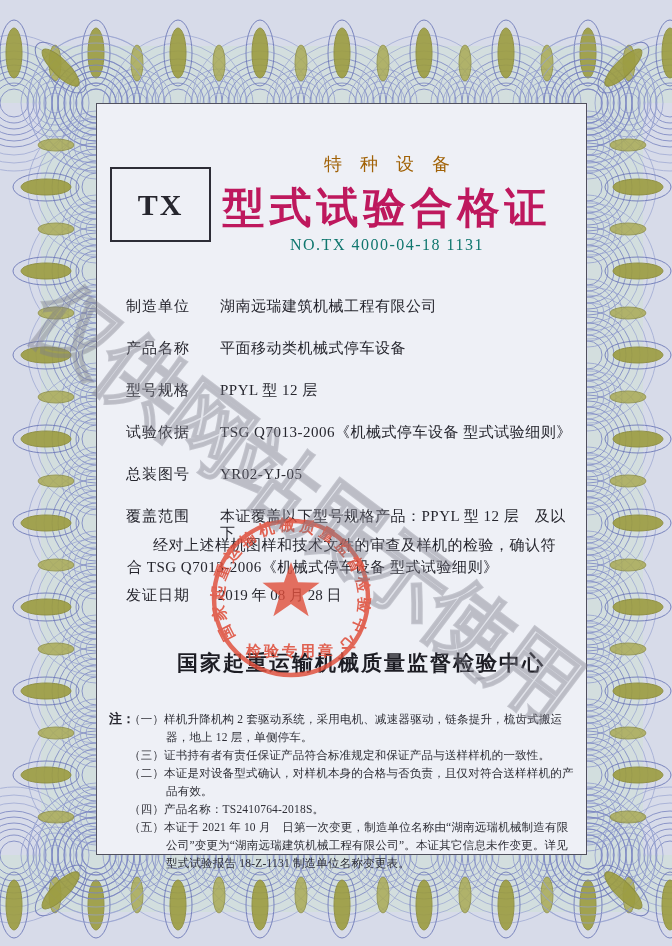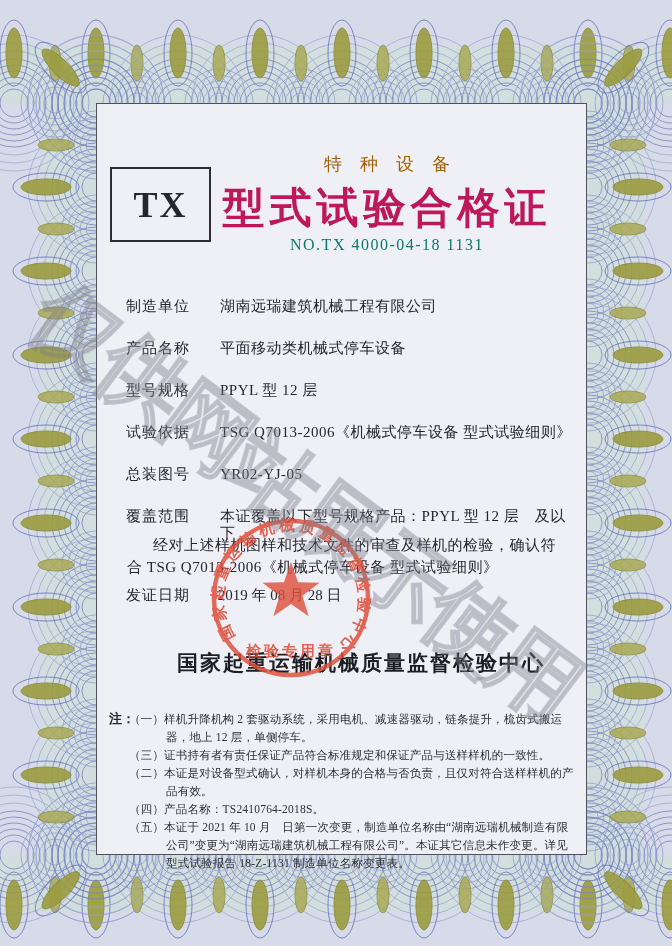--- a/index.html
+++ b/index.html
@@ -17,21 +17,21 @@
   .watermark{
     position:absolute;left:78px;top:258px;z-index:3;pointer-events:none;
     font-size:86px;font-weight:bold;letter-spacing:-4px;white-space:nowrap;
     transform:rotate(37deg);transform-origin:0 0;
     color:rgba(125,125,138,0.10);
     -webkit-text-stroke:2px rgba(125,125,140,0.38);
   }
   .tx-box{
     position:absolute;left:13px;top:63px;width:97px;height:71px;
     border:2px solid #2d2d36;display:flex;align-items:center;justify-content:center;
-    font-size:36px;font-weight:bold;letter-spacing:2px;
+    font-size:30px;font-weight:bold;letter-spacing:2px;
   }
   .header{position:absolute;left:100px;top:48px;width:380px;text-align:center;}
   .cat{font-size:18px;letter-spacing:18px;padding-left:18px;color:#a16207;}
   .title{font-size:42px;font-weight:600;letter-spacing:5px;margin-top:4px;color:#be185d;}
   .certno{font-size:16px;letter-spacing:1.5px;color:#0f766e;}
   .fields{position:absolute;left:29px;top:194px;width:452px;}
   .frow{display:flex;margin-bottom:25px;font-size:15px;line-height:17px;}
   .flabel{flex:0 0 70px;letter-spacing:1px;}
   .fvalue{margin-left:24px;letter-spacing:0.5px;}
   .conclusion{

